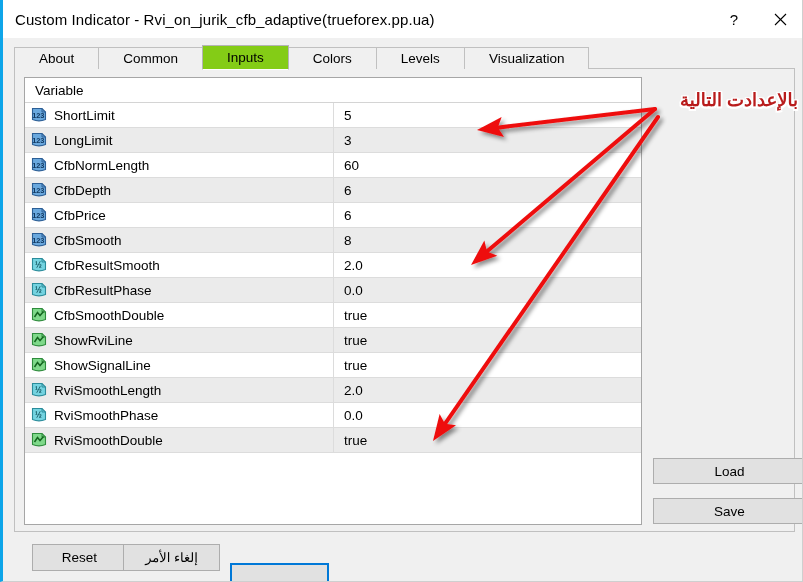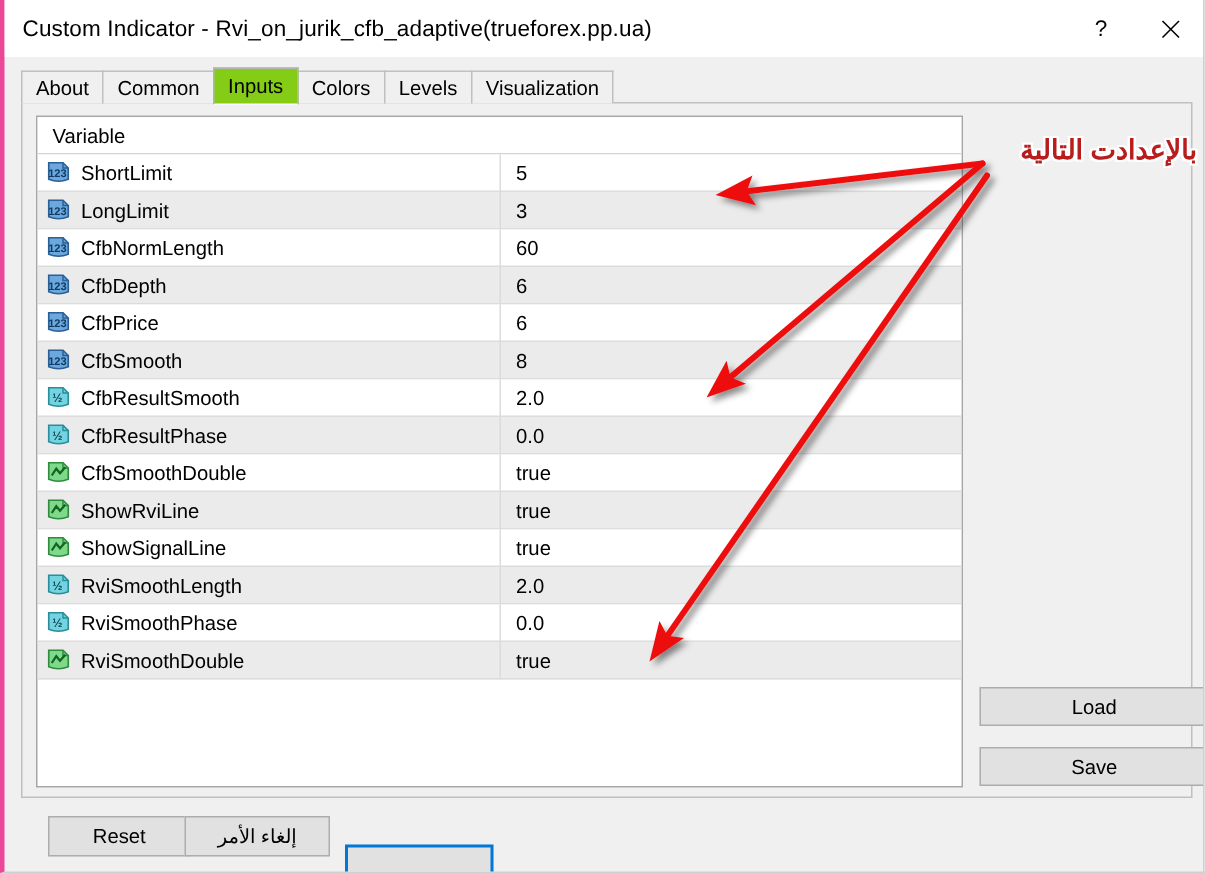--- a/index.html
+++ b/index.html
@@ -9,21 +9,21 @@
     overflow: hidden;
     background: #f0f0f0;
     font-family: "Liberation Sans", sans-serif;
   }
 
   #window {
     position: absolute;
     left: 0; top: 0;
     width: 803px; height: 582px;
     background: #f0f0f0;
-    border-left: 3px solid #ec4899;
+    border-left: 3px solid #0ea5e9;
     border-right: 1px solid #cfcfcf;
     border-bottom: 1px solid #cfcfcf;
     overflow: hidden;
   }
 
   
   #titlebar {
     position: absolute;
     left: 0; top: 0;
     width: 800px; height: 38px;
@@ -57,21 +57,21 @@
   #tabstrip {
     position: absolute;
     left: 11px; top: 45px;
     height: 24px;
     display: flex;
     align-items: flex-end;
     z-index: 4;
   }
   .tab {
     height: 22px;
-    padding: 0 9px;
+    padding: 0 24px;
     display: flex; align-items: center;
     font-size: 13.5px;
     color: #000;
     background: #f0f0f0;
     border: 1px solid #c0c0c0;
     border-bottom: none;
     margin-right: -1px;
     cursor: default;
     white-space: nowrap;
   }

